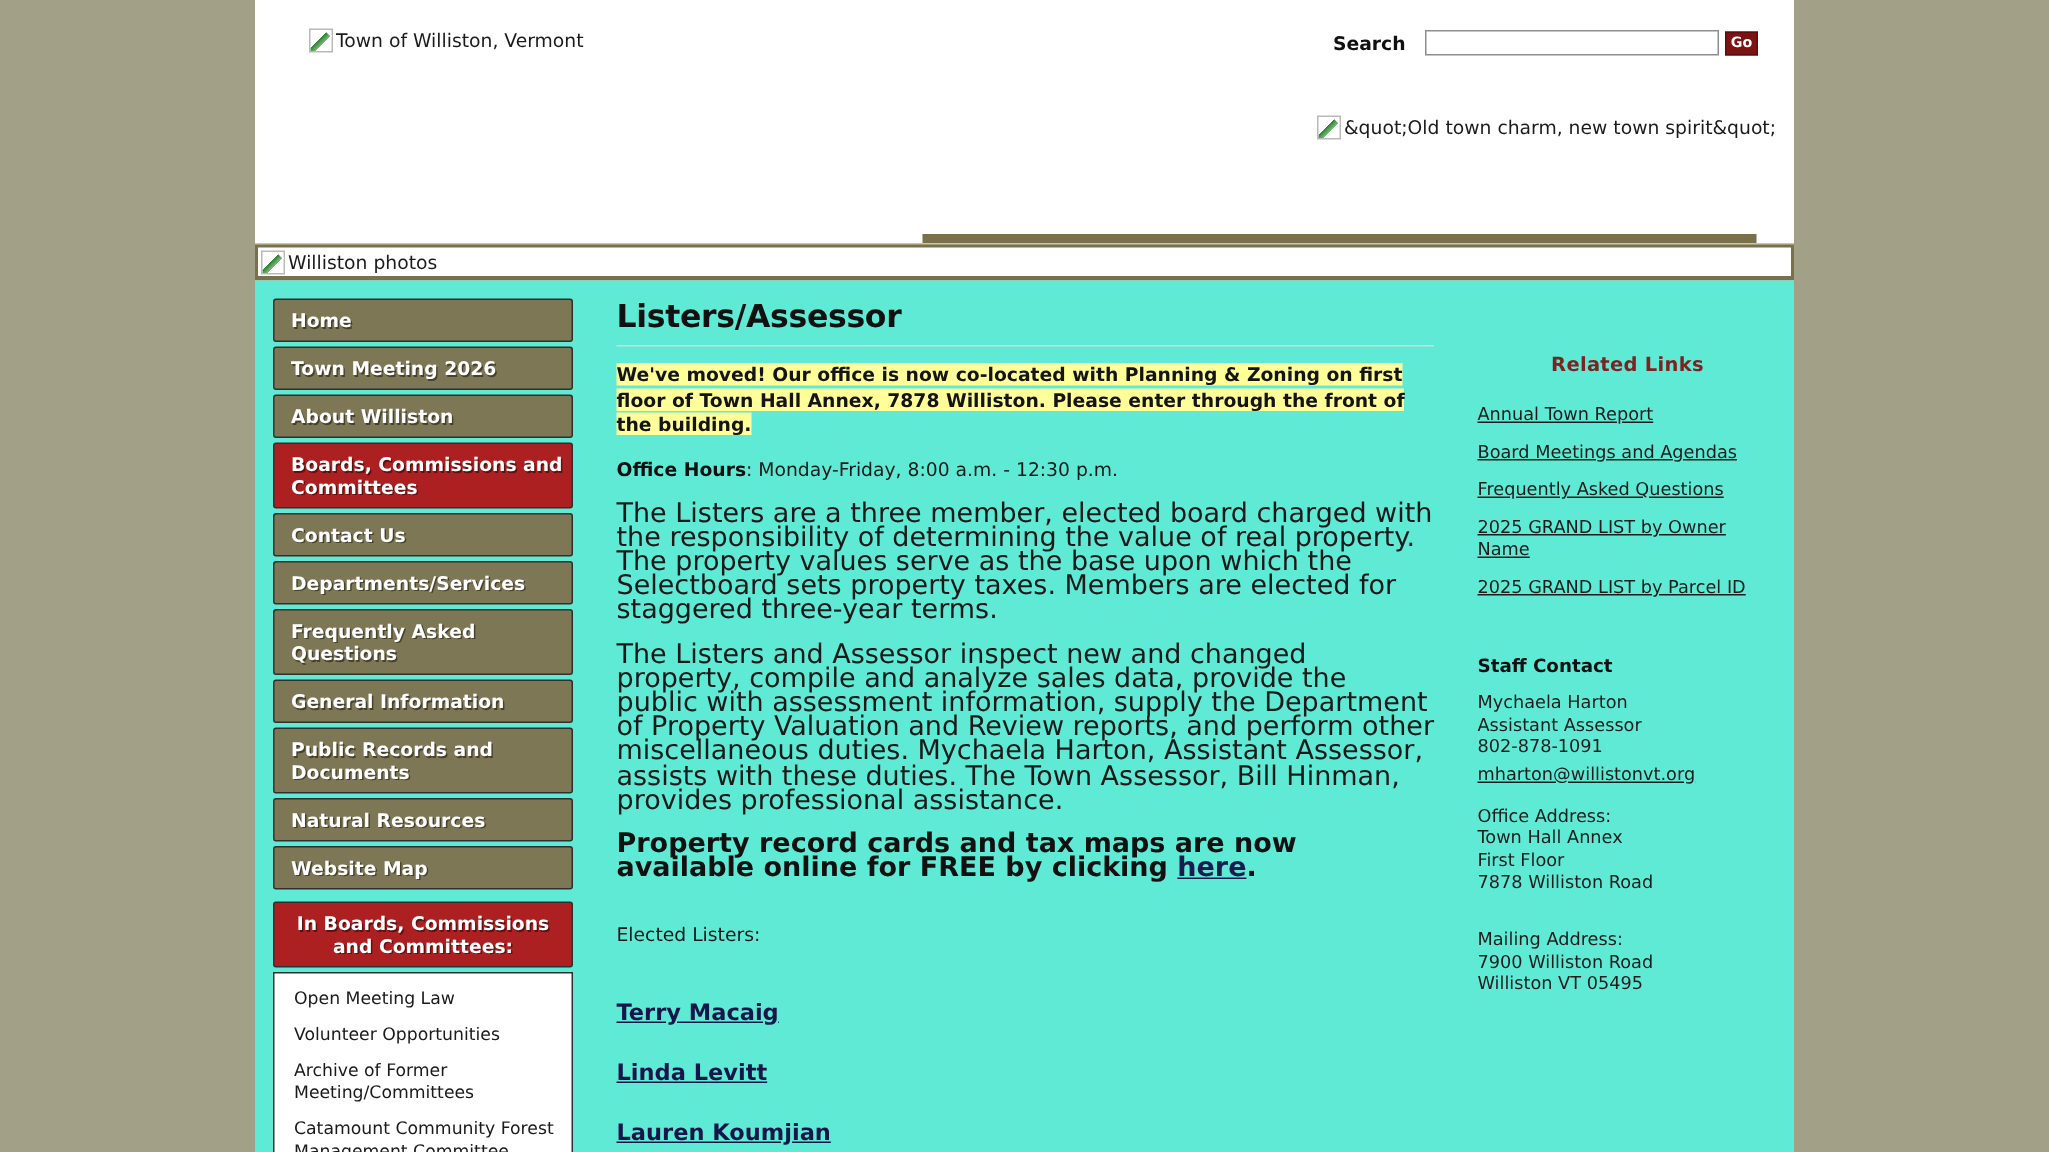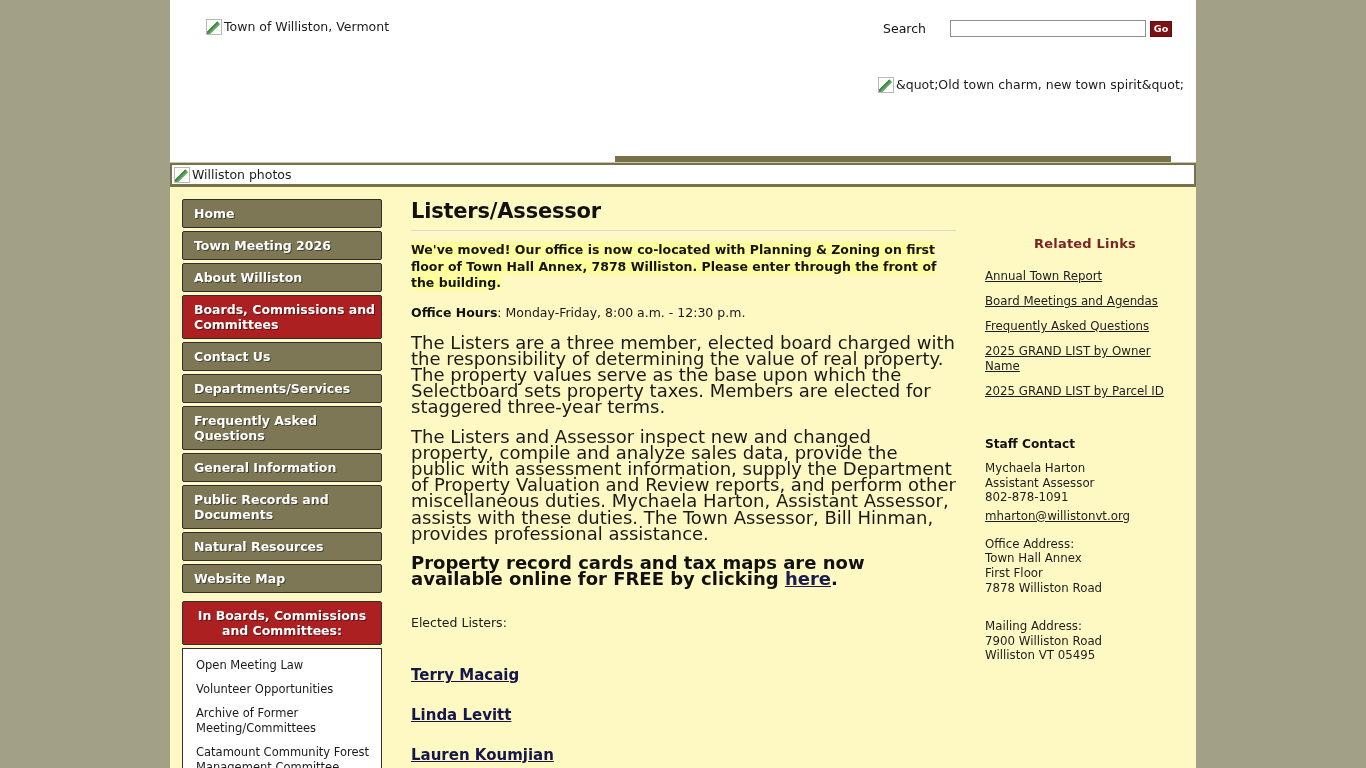--- a/index.html
+++ b/index.html
@@ -70,23 +70,23 @@
   .search-row {
     position: absolute;
     right: 24px;
     top: 20px;
     display: flex;
     align-items: center;
     gap: 4px;
   }
   .search-label {
     font-size: 12.5px;
-    font-weight: normal;
+    font-weight: bold;
     color: #111;
-    margin-right: 20px;
+    margin-right: 9px;
   }
   .search-input {
     width: 190px;
     height: 15px;
     border: 1px solid #8e8e8e;
     background: #ffffff;
     font-size: 11px;
     font-family: "DejaVu Sans", "Liberation Sans", sans-serif;
     padding: 0 2px;
     box-sizing: content-box;
@@ -159,21 +159,21 @@
     box-sizing: border-box;
   }
 
   
   .body-zone {
     position: absolute;
     left: 0;
     top: 187px;
     width: 1026px;
     height: 581px;
-    background: #fef9c3;
+    background: #5eead4;
   }
 
   
   .leftnav {
     position: absolute;
     left: 12px;
     top: 12px;
     width: 200px;
   }
   .nav-btn {

